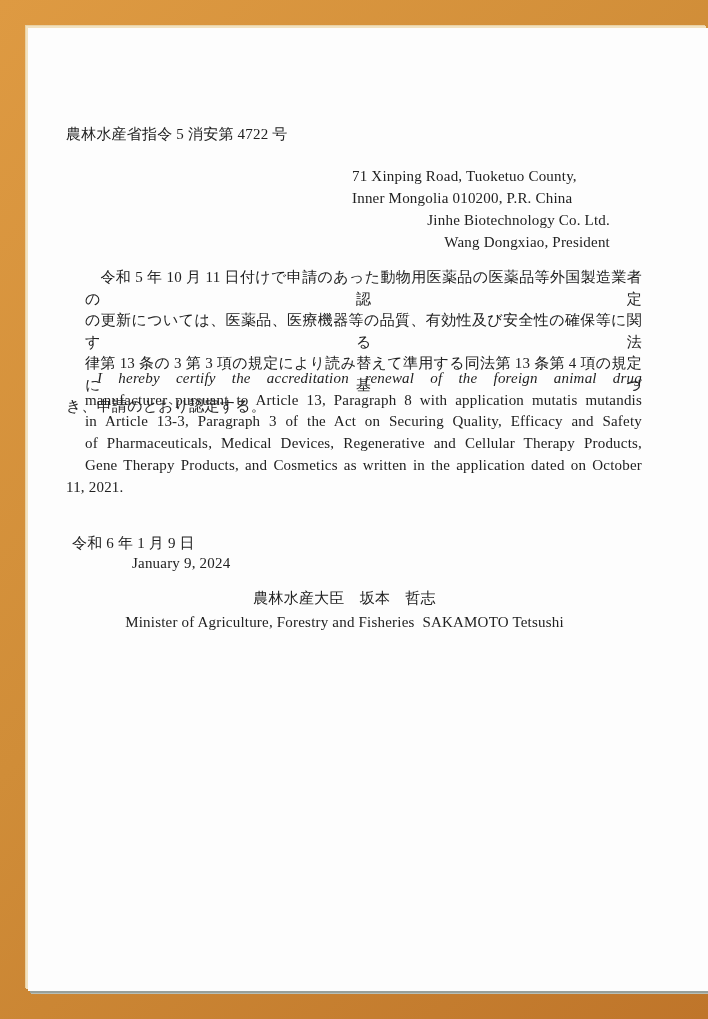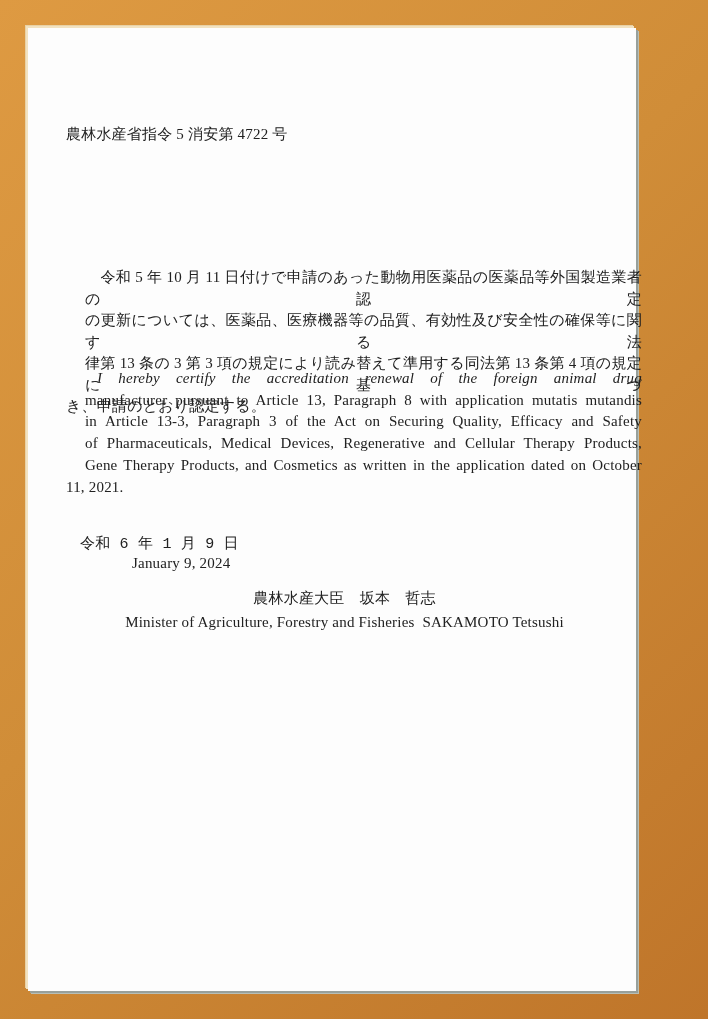--- a/index.html
+++ b/index.html
@@ -17,21 +17,21 @@
     position: absolute;
     inset: 0;
     width: 708px;
     height: 1019px;
     background: linear-gradient(135deg, #de9a42 0%, #d08d38 45%, #bf752a 100%);
   }
   .page {
     position: absolute;
     left: 28px;
     top: 28px;
-    width: 608px;
+    width: 680px;
     height: 963px;
     background: #fdfdfd;
     box-shadow: -2px -2px 0 #f2e2c0, -3px -3px 0 #e9d2a6,
                  2px  2px 0 #98a09b,  3px  3px 0 #b8bfb6;
   }
   .t {
     position: absolute;
     color: #212121;
     font-size: 15px;
     letter-spacing: 0.2px;
@@ -77,38 +77,44 @@
 </style>
 </head>
 <body>
 
 <div class="frame" style="background: linear-gradient(135deg, rgb(222, 154, 66) 0%, rgb(208, 141, 56) 45%, rgb(191, 117, 42) 100%);"></div>
 
 <div class="page" style="background: rgb(253, 253, 253); box-shadow: rgb(242, 226, 192) -2px -2px 0px, rgb(233, 210, 166) -3px -3px 0px, rgb(152, 160, 155) 2px 2px 0px, rgb(184, 191, 182) 3px 3px 0px;">
 
   <div class="t" style="left:38px; top:97px;">農林水産省指令 5 消安第 4722 号</div>
 
+  <div class="block addr">
+    <div>71 Xinping Road, Tuoketuo County,</div>
+    <div>Inner Mongolia 010200, P.R. China</div>
+    <div class="right">Jinhe Biotechnology Co. Ltd.</div>
+    <div class="right">Wang Dongxiao, President</div>
+  </div>
 
   <div class="block para para-ja">
     <div class="line-just">　令和 5 年 10 月 11 日付けで申請のあった動物用医薬品の医薬品等外国製造業者の認定</div>
     <div class="line-just">の更新については、医薬品、医療機器等の品質、有効性及び安全性の確保等に関する法</div>
     <div class="line-just">律第 13 条の 3 第 3 項の規定により読み替えて準用する同法第 13 条第 4 項の規定に基づ</div>
     <div>き、申請のとおり認定する。</div>
   </div>
 
   <div class="block para para-en">
     <div class="line-just indent-en">I hereby certify the accreditation renewal of the foreign animal drug</div>
     <div class="line-just">manufacturer pursuant to Article 13, Paragraph 8 with application mutatis mutandis</div>
     <div class="line-just">in Article 13-3, Paragraph 3 of the Act on Securing Quality, Efficacy and Safety</div>
     <div class="line-just">of Pharmaceuticals, Medical Devices, Regenerative and Cellular Therapy Products,</div>
     <div class="line-just">Gene Therapy Products, and Cosmetics as written in the application dated on October</div>
     <div>11, 2021.</div>
   </div>
 
-  <div class="t" style="left:52px; top:506px;font-family:Liberation Mono, monospace;">令和 6 年 1 月 9 日</div>
+  <div class="t" style="left:44px; top:506px;">令和 6 年 1 月 9 日</div>
 
   <div class="t" style="left:104px; top:527px;">January 9, 2024</div>
 
   <div class="block sig pre" style="top:561px;">農林水産大臣　坂本　哲志</div>
 
   <div class="block sig pre" style="top:586px;">Minister of Agriculture, Forestry and Fisheries  SAKAMOTO Tetsushi</div>
 
 </div>
 
 </body></html>

